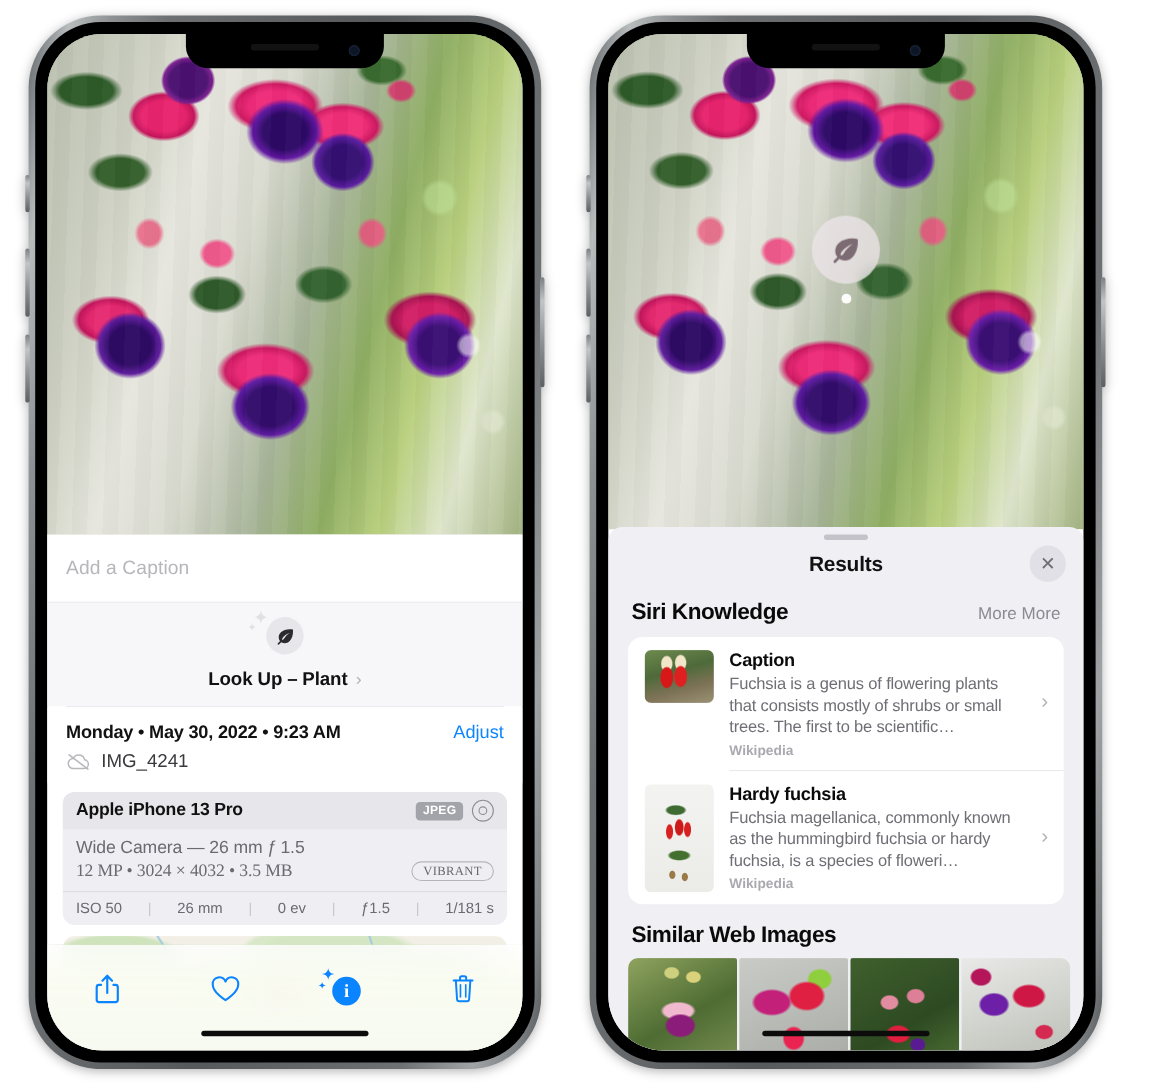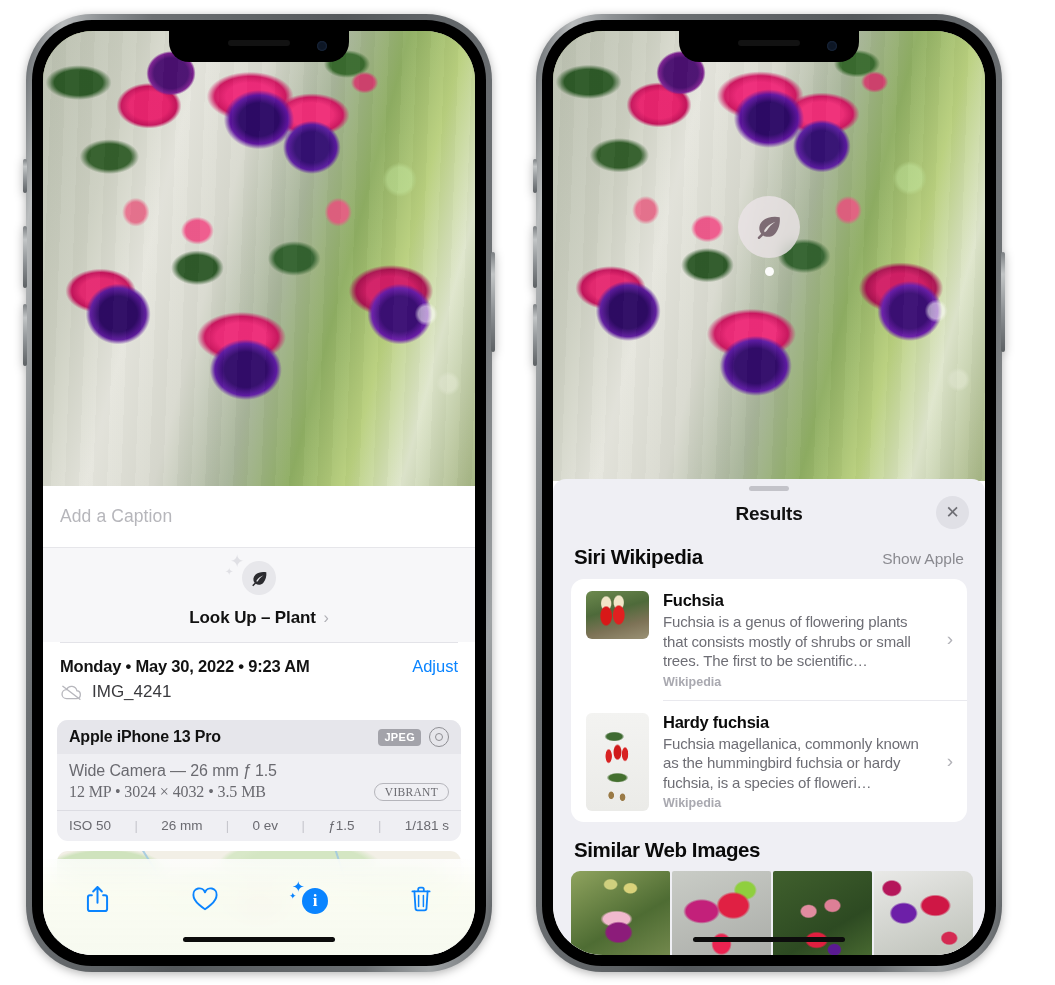--- a/index.html
+++ b/index.html
@@ -507,30 +507,30 @@
 
         <div class="results-sheet">
           <div class="grabber"></div>
 
           <div class="res-head">
             <span class="res-title">Results</span>
             <span class="close-btn">✕</span>
           </div>
 
           <div class="sec-head">
-            <span class="sec-title">Siri Wikipedia</span>
-            <span class="show-more">Show Apple</span>
+            <span class="sec-title">Siri Knowledge</span>
+            <span class="show-more">More More</span>
           </div>
 
           <div class="kcard">
 
             <div class="krow">
               <div class="kthumb t1"></div>
               <div class="ktext">
-                <div class="ktitle">Fuchsia</div>
+                <div class="ktitle">Caption</div>
                 <div class="kdesc">Fuchsia is a genus of flowering plants that consists mostly of shrubs or small trees. The first to be scientific…</div>
                 <div class="ksource">Wikipedia</div>
               </div>
               <span class="kchev">›</span>
             </div>
 
             <div class="kdiv"></div>
 
             <div class="krow">
               <div class="kthumb t2"></div>

